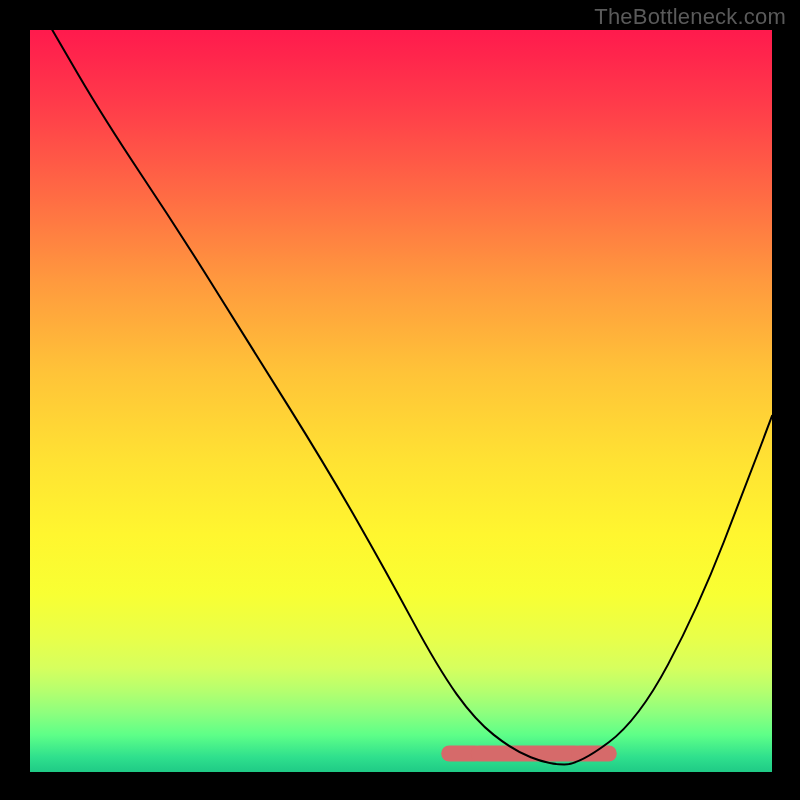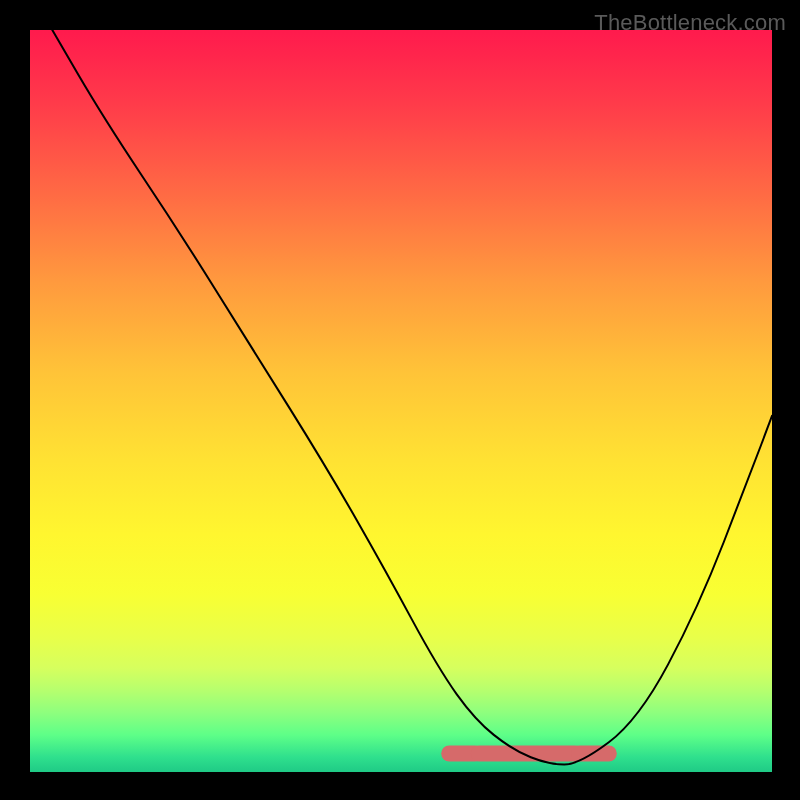--- a/index.html
+++ b/index.html
@@ -12,21 +12,21 @@
     font-family: Arial, Helvetica, sans-serif;
   }
   .stage {
     position: relative;
     width: 800px;
     height: 800px;
     background: #000;
   }
   .watermark {
     position: absolute;
-    top: 10px;
+    top: 4px;
     right: 14px;
     color: #5a5a5a;
     font-size: 22px;
     font-weight: 500;
     letter-spacing: 0.2px;
     z-index: 10;
   }
   
   .plot-area {
     position: absolute;

